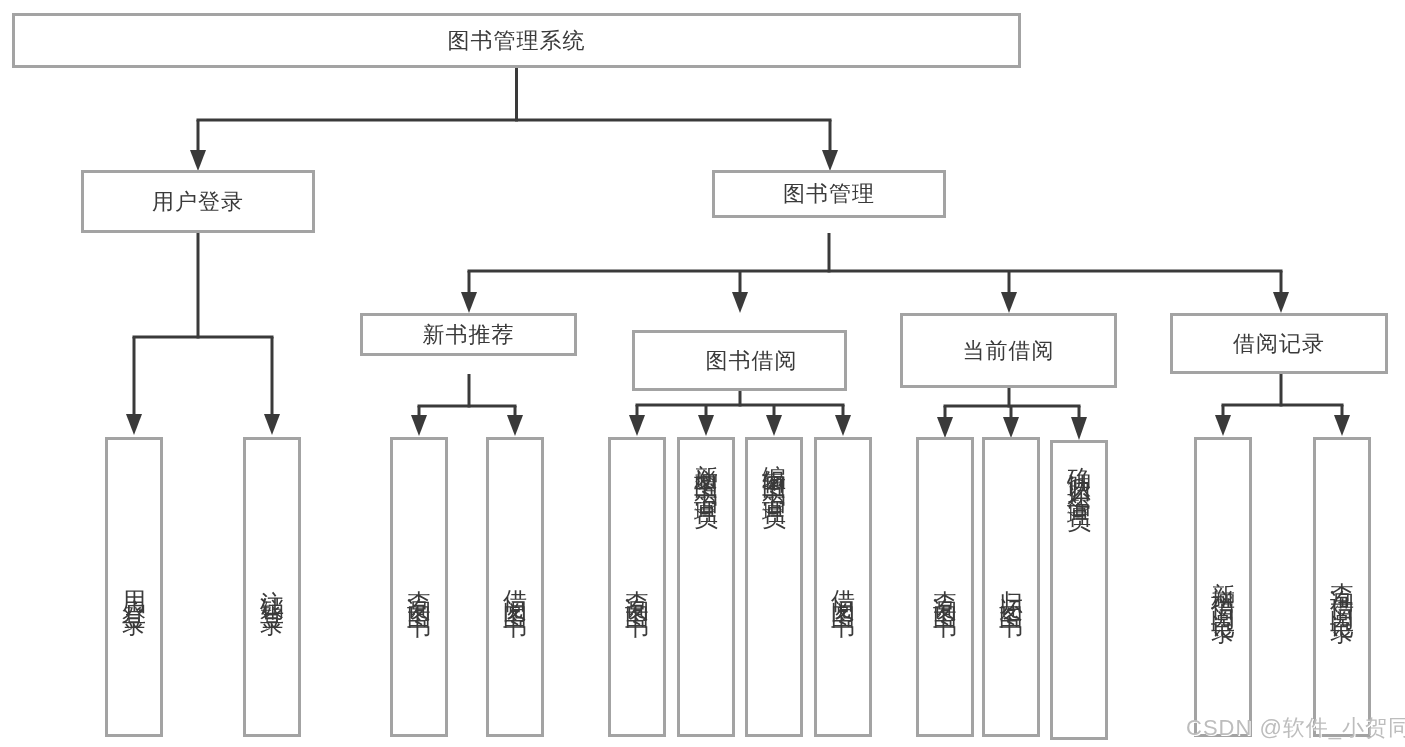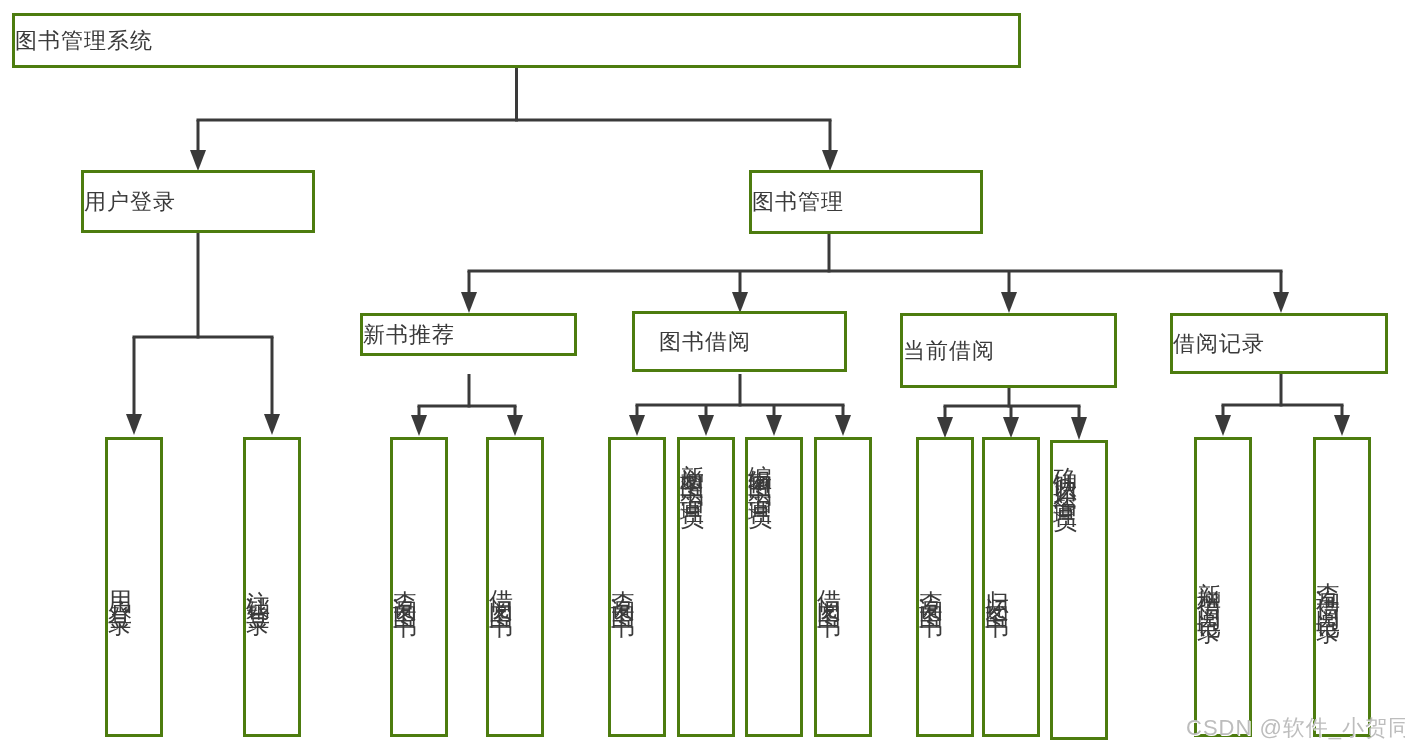--- a/index.html
+++ b/index.html
@@ -14,24 +14,25 @@
   }
   svg.connectors {
     position: absolute;
     left: 0; top: 0;
     width: 1405px; height: 747px;
     pointer-events: none;
   }
   .node {
     position: absolute;
     box-sizing: border-box;
-    border: 3px solid #4d7c0f;
+    border: 3px solid #a3a3a3;
     background: #ffffff;
     display: flex;
     align-items: center;
+    justify-content: center;
   }
   .hbox {
     font-size: 22px;
     letter-spacing: 1px;
     white-space: nowrap;
   }
   .vbox {
     width: 58px;
     height: 300px;
     top: 437px;
@@ -128,28 +129,28 @@
     </g>
   </svg>
 
   <div class="node hbox" style="left:12px; top:13px; width:1009px; height:55px;">
     <span>图书管理系统</span>
   </div>
 
   <div class="node hbox" style="left:81px; top:170px; width:234px; height:63px;">
     <span>用户登录</span>
   </div>
-  <div class="node hbox" style="left:749px; top:170px; width:234px; height:64px;">
+  <div class="node hbox" style="left:712px; top:170px; width:234px; height:48px;">
     <span>图书管理</span>
   </div>
 
   <div class="node hbox" style="left:360px; top:313px; width:217px; height:43px;">
     <span>新书推荐</span>
   </div>
-  <div class="node hbox" style="left:632px; top:311px; width:215px; height:61px;padding-left:24px;">
+  <div class="node hbox" style="left:632px; top:330px; width:215px; height:61px;padding-left:24px;">
     <span>图书借阅</span>
   </div>
   <div class="node hbox" style="left:900px; top:313px; width:217px; height:75px;">
     <span>当前借阅</span>
   </div>
   <div class="node hbox" style="left:1170px; top:313px; width:218px; height:61px;">
     <span>借阅记录</span>
   </div>
 
   <div class="node vbox v4" style="left:105px;">

